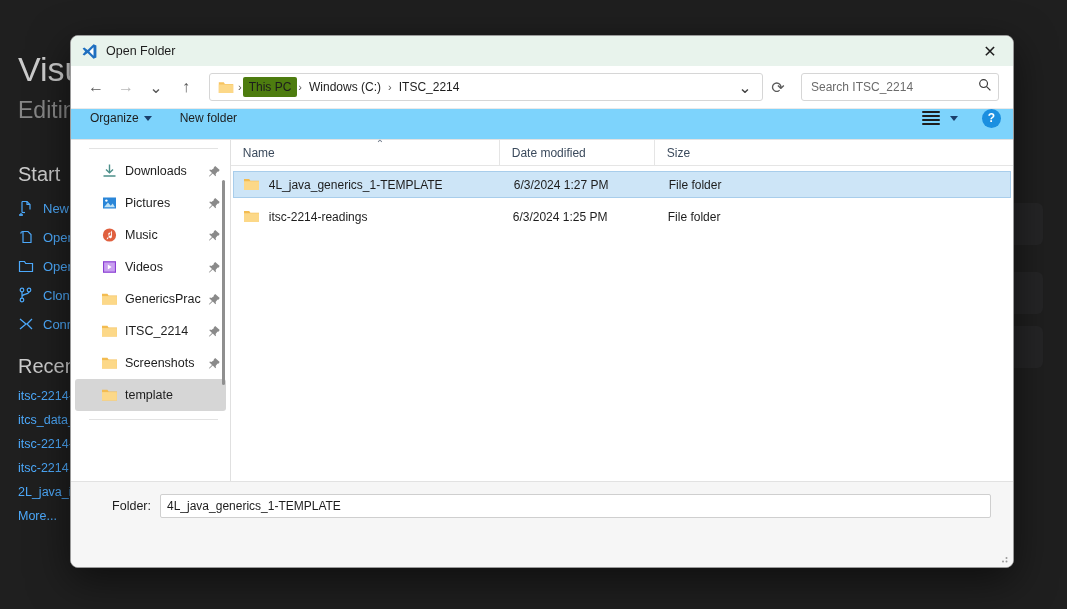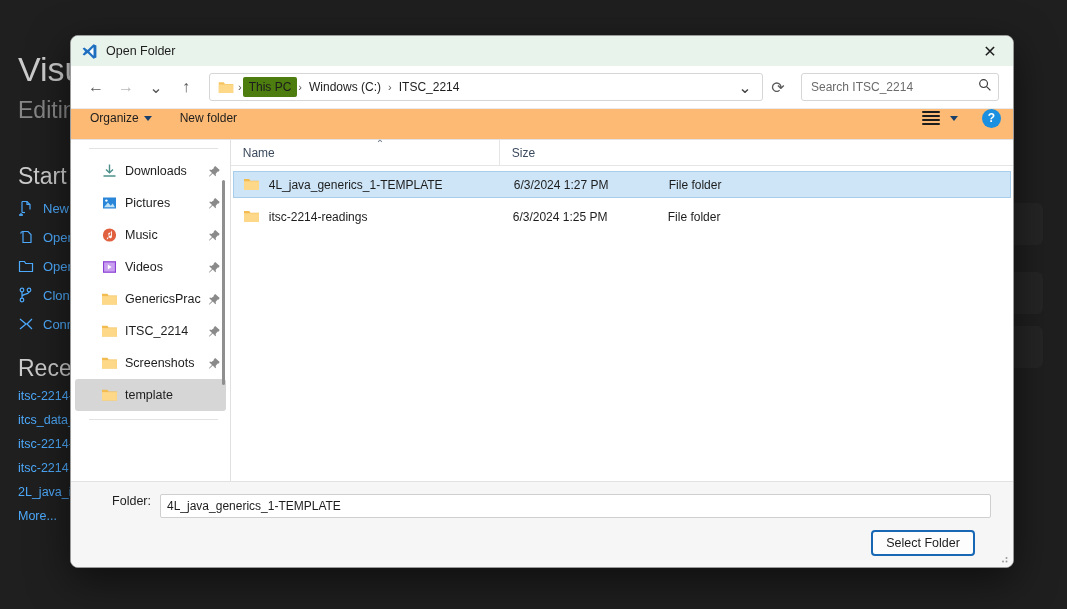--- a/index.html
+++ b/index.html
@@ -14,21 +14,21 @@
   .vsc-title {
     position: absolute; left: 18px; top: 50px;
     font-size: 34px; color: #cccccc; font-weight: 400; white-space: nowrap;
   }
   .vsc-sub {
     position: absolute; left: 18px; top: 97px;
     font-size: 23px; color: #878787; white-space: nowrap;
   }
   .vsc-section {
     position: absolute; left: 18px;
-    font-size: 23px; color: #cccccc; white-space: nowrap;
+    font-size: 20px; color: #cccccc; white-space: nowrap;
   }
   #start-heading { top: 163px; }
   #recent-heading { top: 355px; }
   .vsc-start-item {
     position: absolute; left: 18px;
     display: flex; align-items: center; gap: 9px;
     font-size: 13px; color: #4daafc; white-space: nowrap;
   }
   .vsc-start-icon { width: 16px; height: 16px; flex: 0 0 16px; color: #4daafc; }
   .vsc-recent-item {
@@ -105,21 +105,21 @@
   }
   #search-input {
     flex: 1 1 auto; border: none; outline: none; font-size: 12px;
     color: #1d1d1d; font-family: inherit; background: transparent; min-width: 0;
   }
   #search-input::placeholder { color: #6b6b6b; opacity: 1; }
 
   
   #cmdbar {
     height: 32px; flex: 0 0 32px;
-    background: #fdba74; border-top: 1px solid #eaeaea; border-bottom: 1px solid #e2e2e2;
+    background: #7dd3fc; border-top: 1px solid #eaeaea; border-bottom: 1px solid #e2e2e2;
     display: flex; align-items: center; padding: 0 12px 12px 14px; gap: 18px;
   }
   .cmd-item {
     font-size: 12px; color: #1d1d1d; display: flex; align-items: center; gap: 5px;
     padding: 3px 5px; border-radius: 3px; white-space: nowrap;
   }
   .cmd-caret { border-left: 4px solid transparent; border-right: 4px solid transparent;
                border-top: 5px solid #1a3f6b; display: inline-block; }
   #cmd-right { margin-left: auto; display: flex; align-items: center; gap: 10px; }
   #view-icon { width: 18px; height: 14px; display: flex; flex-direction: column; justify-content: space-between; }
@@ -186,21 +186,21 @@
   .cell-name { flex: 0 0 268px; padding-left: 10px; gap: 9px; }
   .row.selected .cell-name { padding-left: 9px; }
   .cell-date { flex: 0 0 155px; padding-left: 12px; }
   .cell-type { flex: 0 0 110px; padding-left: 12px; }
   .cell-size { flex: 0 0 80px; padding-left: 12px; }
   .row-folder-icon { width: 17px; height: 15px; flex: 0 0 17px; }
 
   
   #footer { flex: 0 0 86px; background: #f6f6f6; border-top: 1px solid #e2e2e2;
             position: relative; padding: 12px 22px 0 22px; }
-  #folder-row { display: flex; align-items: flex-start; }
+  #folder-row { display: flex; align-items: center; }
   #folder-label { font-size: 12.5px; color: #1d1d1d; width: 58px; text-align: right;
                   margin-right: 9px; white-space: nowrap; }
   #folder-input {
     flex: 1 1 auto; height: 24px; border: 1px solid #cfcfcf; background: #fff;
     font-size: 12px; color: #1d1d1d; padding: 0 6px; font-family: inherit; outline: none;
     border-radius: 2px;
   }
   #btn-row { display: flex; justify-content: flex-end; gap: 12px; margin-top: 12px; padding-right: 16px; }
   .dlg-btn {
     min-width: 104px; height: 26px; font-size: 12.5px; color: #1d1d1d;
@@ -490,20 +490,21 @@
         <div id="tree-thumb"></div>
       </div>
     </div>
 
     <div id="listpane">
       <div id="col-header">
         <div class="col col-name">
           <span>Name</span>
           <span id="sort-indicator">⌃</span>
         </div>
+        <div class="col col-date">Date modified</div>
         <div class="col col-size">Size</div>
       </div>
 
       <div id="rows">
         <div class="row selected">
           <span class="cell cell-name">
             <span class="row-folder-icon">
               <svg viewBox="0 0 17 15">
                   <path d="M1 2h5.2l1.2 1.7h8.6v9.3H1z" fill="#f3bc51"></path>
                   <path d="M1 4.3h15v8.7H1z" fill="#fcd888"></path>
@@ -533,21 +534,20 @@
       </div>
     </div>
   </div>
 
   <div id="footer">
     <div id="folder-row">
       <span id="folder-label">Folder:</span>
       <input id="folder-input" type="text" value="4L_java_generics_1-TEMPLATE" style="">
     </div>
     <div id="btn-row">
-      <button class="dlg-btn primary">Select Folder</button>
     </div>
     <span id="resize-grip">
       <svg viewBox="0 0 10 10" fill="#9a9a9a">
           <circle cx="8.5" cy="8.5" r="1"></circle>
           <circle cx="5" cy="8.5" r="1"></circle>
           <circle cx="8.5" cy="5" r="1"></circle>
         </svg>
     </span>
   </div>
 </div>

